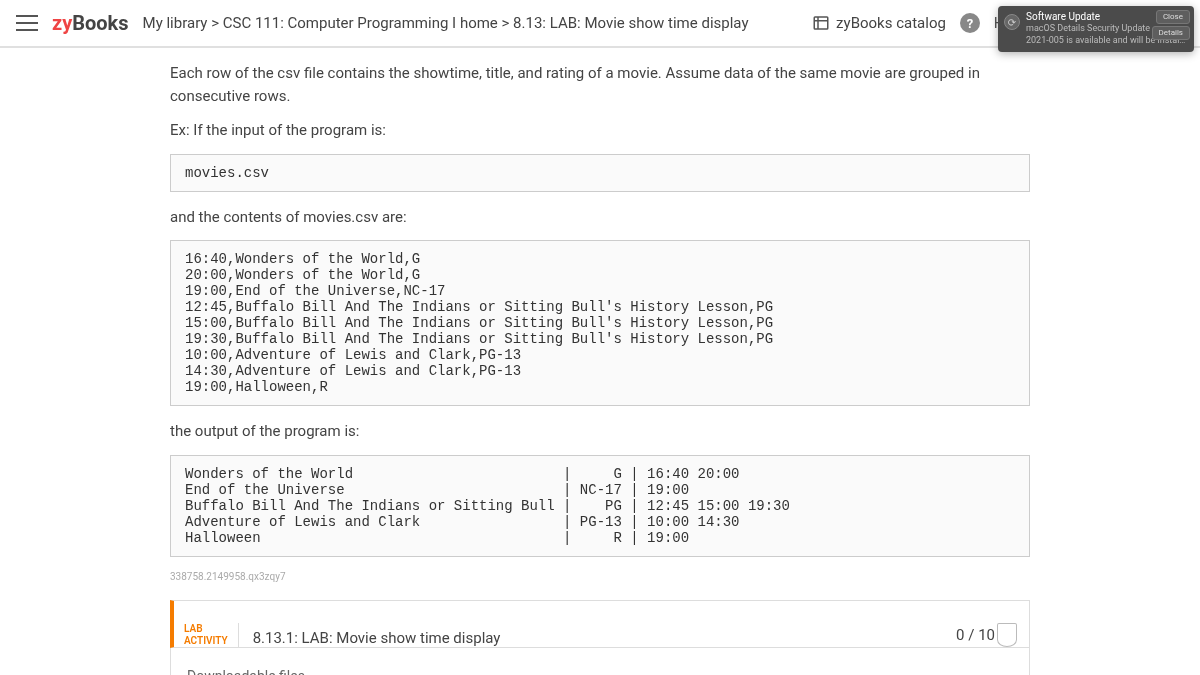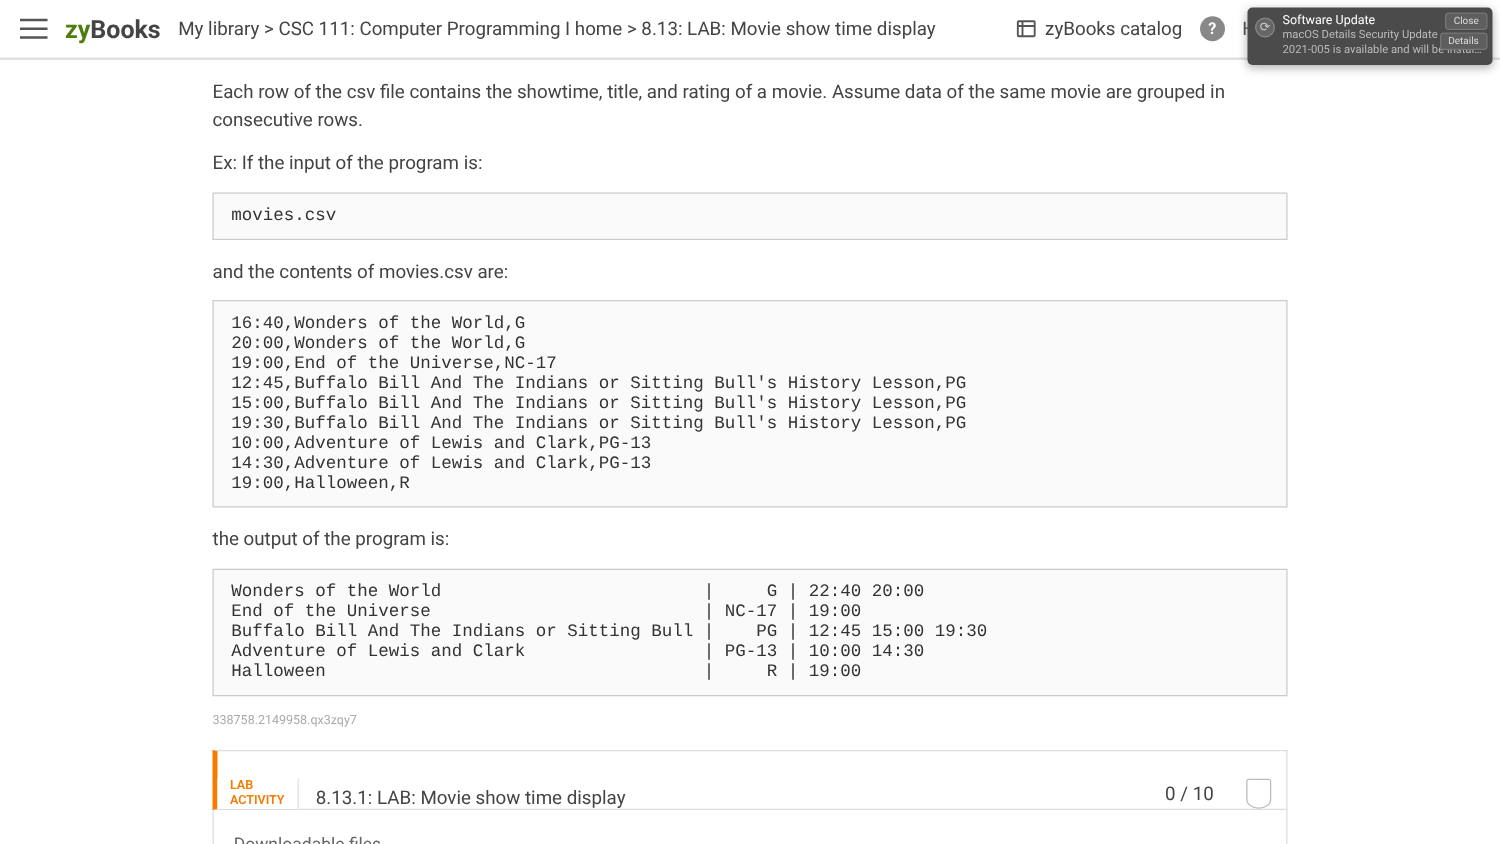--- a/index.html
+++ b/index.html
@@ -19,21 +19,21 @@
     white-space: nowrap;
   }
   .menu-icon {
     width: 22px; height: 22px;
     display: flex; flex-direction: column; justify-content: space-between;
     cursor: pointer;
     padding: 3px 0;
   }
   .menu-icon span { height: 2px; background: #555; width: 100%; }
   .logo { font-weight: 700; font-size: 20px; color: #444; }
-  .logo .zy { color: #4d7c0f; }
+  .logo .zy { color: #ef4444; }
   .breadcrumb { color: #444; font-size: 15px; flex: 0 1 auto; overflow: hidden; text-overflow: ellipsis; }
   .spacer { flex: 1; }
   .catalog { display: flex; align-items: center; gap: 6px; color: #444; cursor: pointer; }
   .help-icon {
     width: 20px; height: 20px; border-radius: 50%; background: #888; color: #fff;
     display: flex; align-items: center; justify-content: center; font-size: 13px; font-weight: bold;
     cursor: pointer;
   }
   .faq-text { color: #555; }
   .user-area { display: flex; align-items: center; gap: 6px; color: #444; }
@@ -77,21 +77,21 @@
   }
   .lab-title {
     flex: 1;
     display: flex; align-items: center;
     padding: 0 14px;
     color: #444;
     font-size: 15px;
   }
   .lab-score {
     display: flex; align-items: center;
-    padding: 0 12px; gap: 26px; color: #444;
+    padding: 0 12px; gap: 2px; color: #444;
   }
   .shield {
     width: 20px; height: 24px;
     border: 1px solid #bbb;
     border-radius: 2px 2px 50% 50% / 2px 2px 30% 30%;
   }
   .downloadable {
     padding: 20px 16px 8px;
     border: 1px solid #ddd;
     border-top: none;
@@ -170,21 +170,21 @@
   <div class="codebox">16:40,Wonders of the World,G
 20:00,Wonders of the World,G
 19:00,End of the Universe,NC-17
 12:45,Buffalo Bill And The Indians or Sitting Bull's History Lesson,PG
 15:00,Buffalo Bill And The Indians or Sitting Bull's History Lesson,PG
 19:30,Buffalo Bill And The Indians or Sitting Bull's History Lesson,PG
 10:00,Adventure of Lewis and Clark,PG-13
 14:30,Adventure of Lewis and Clark,PG-13
 19:00,Halloween,R</div>
   <p class="para">the output of the program is:</p>
-  <div class="codebox">Wonders of the World                         |     G | 22:40 20:00
+  <div class="codebox">Wonders of the World                         |     G | 16:40 20:00
 End of the Universe                          | NC-17 | 19:00
 Buffalo Bill And The Indians or Sitting Bull |    PG | 12:45 15:00 19:30
 Adventure of Lewis and Clark                 | PG-13 | 10:00 14:30
 Halloween                                    |     R | 19:00</div>
   <div class="small-id">338758.2149958.qx3zqy7</div>
 
   <div class="lab-header">
     <div class="lab-tag">
       <span>LAB</span>
       <span>ACTIVITY</span>

